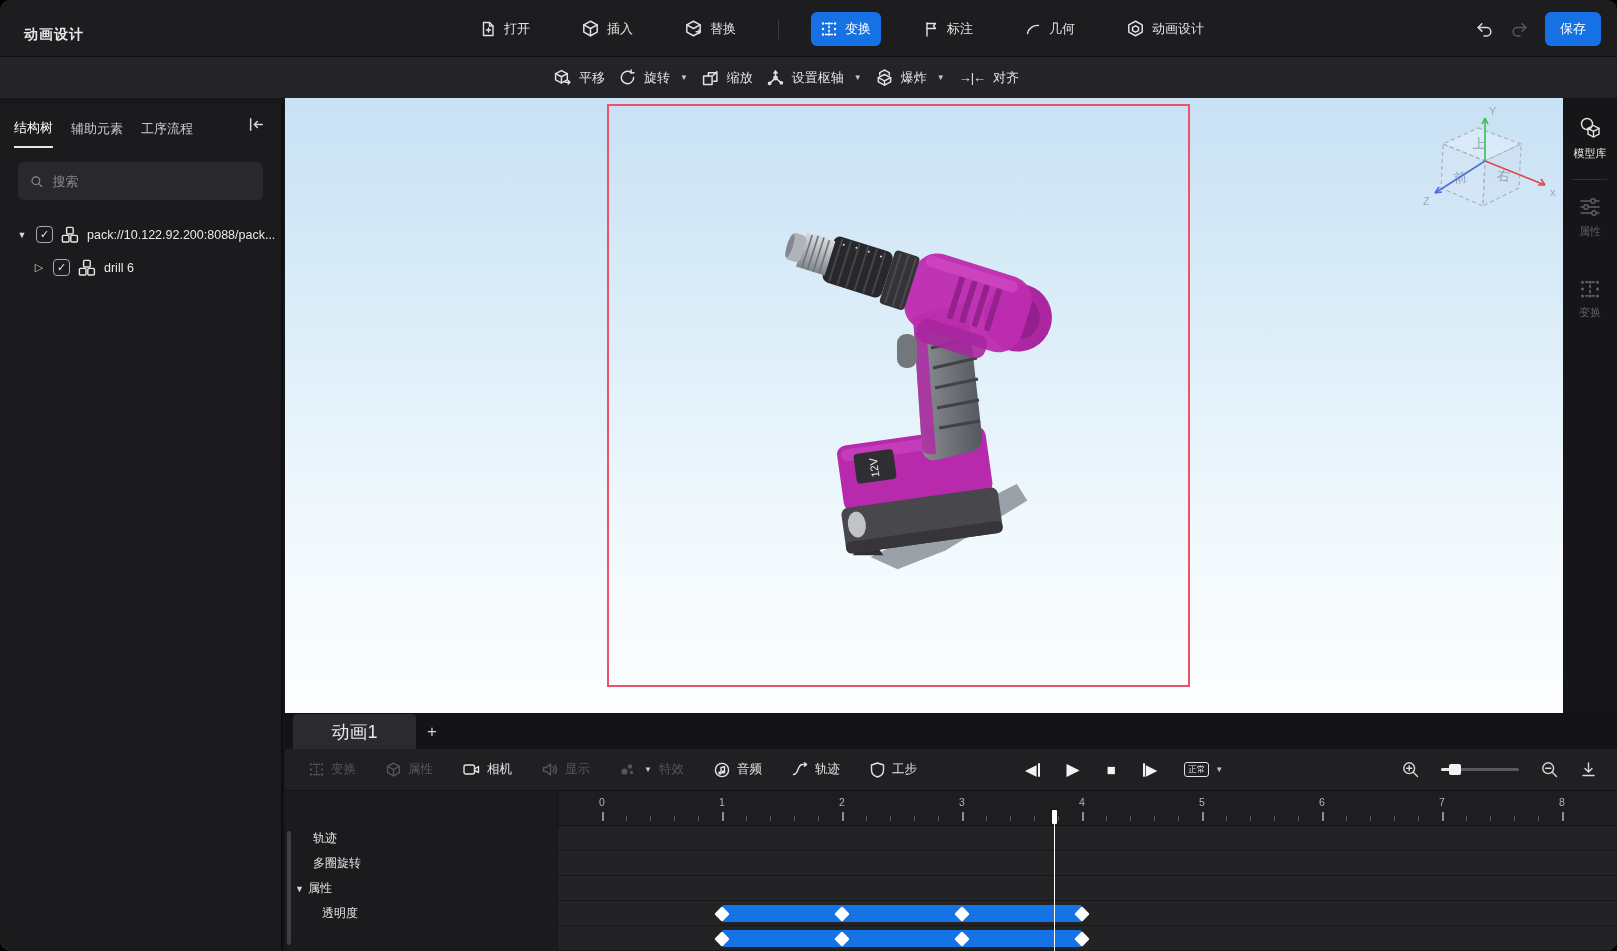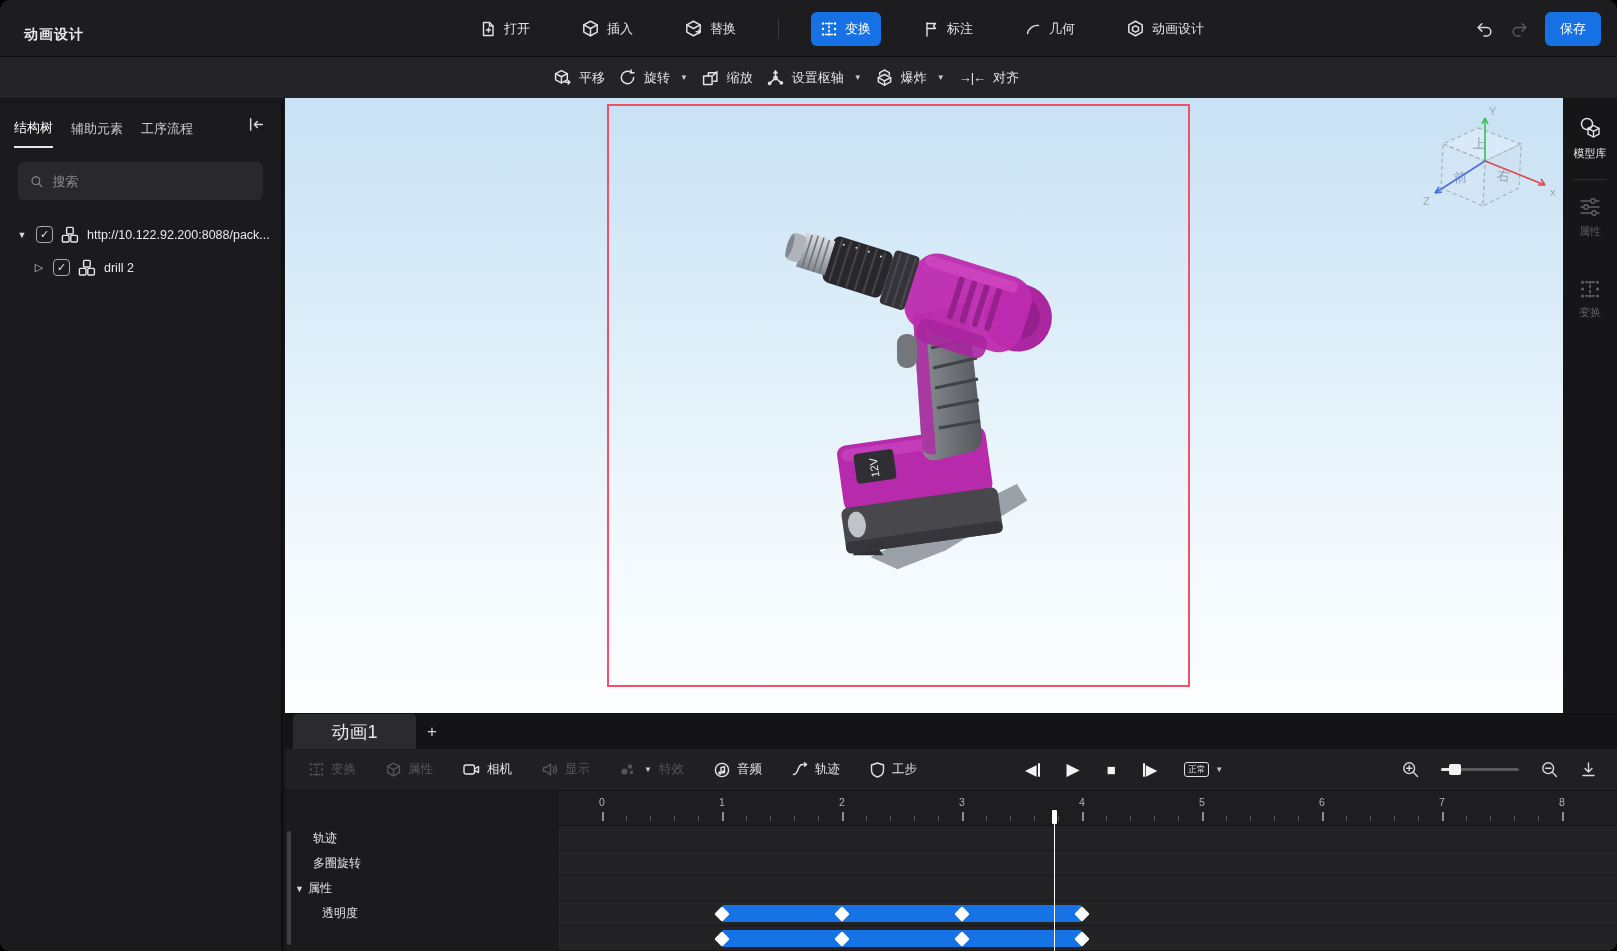--- a/index.html
+++ b/index.html
@@ -244,31 +244,31 @@
     </div>
     <div class="tree">
       <div class="tree-row">
         <span class="tw">▼</span>
         <span class="cb">✓</span>
         <svg class="ic" width="18" height="18" viewBox="0 0 18 18">
             <rect x="5.6" y="1.4" width="6.6" height="6.6" rx="1"></rect>
             <rect x="1.4" y="9.4" width="6.6" height="6.6" rx="1"></rect>
             <rect x="9.8" y="9.4" width="6.6" height="6.6" rx="1"></rect>
           </svg>
-        <span>http://10.122.92.200:8088/pack...</span>
+        <span>pack://10.122.92.200:8088/pack...</span>
       </div>
       <div class="tree-row child">
         <span class="tw hollow">▷</span>
         <span class="cb">✓</span>
         <svg class="ic" width="18" height="18" viewBox="0 0 18 18">
             <rect x="5.6" y="1.4" width="6.6" height="6.6" rx="1"></rect>
             <rect x="1.4" y="9.4" width="6.6" height="6.6" rx="1"></rect>
             <rect x="9.8" y="9.4" width="6.6" height="6.6" rx="1"></rect>
           </svg>
-        <span>drill 2</span>
+        <span>drill 6</span>
       </div>
     </div>
   </div>
 
   <div class="viewport">
     <div class="croprect"></div>
 
     <svg width="280" height="400" viewBox="0 0 280 400" style="position:absolute;left:500px;top:100px;">
       <defs>
         <linearGradient id="silver" x1="0" y1="0" x2="0" y2="1">

